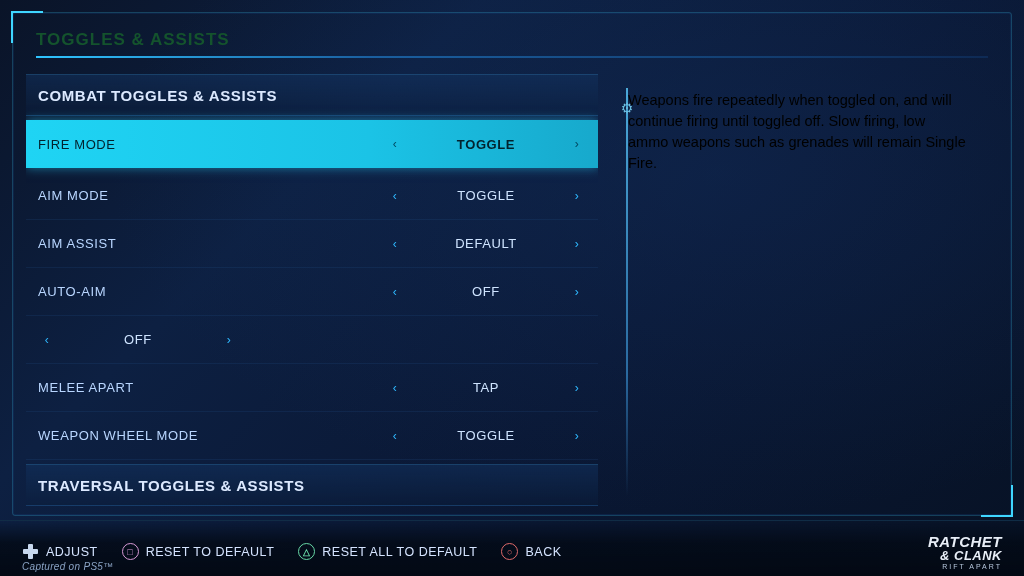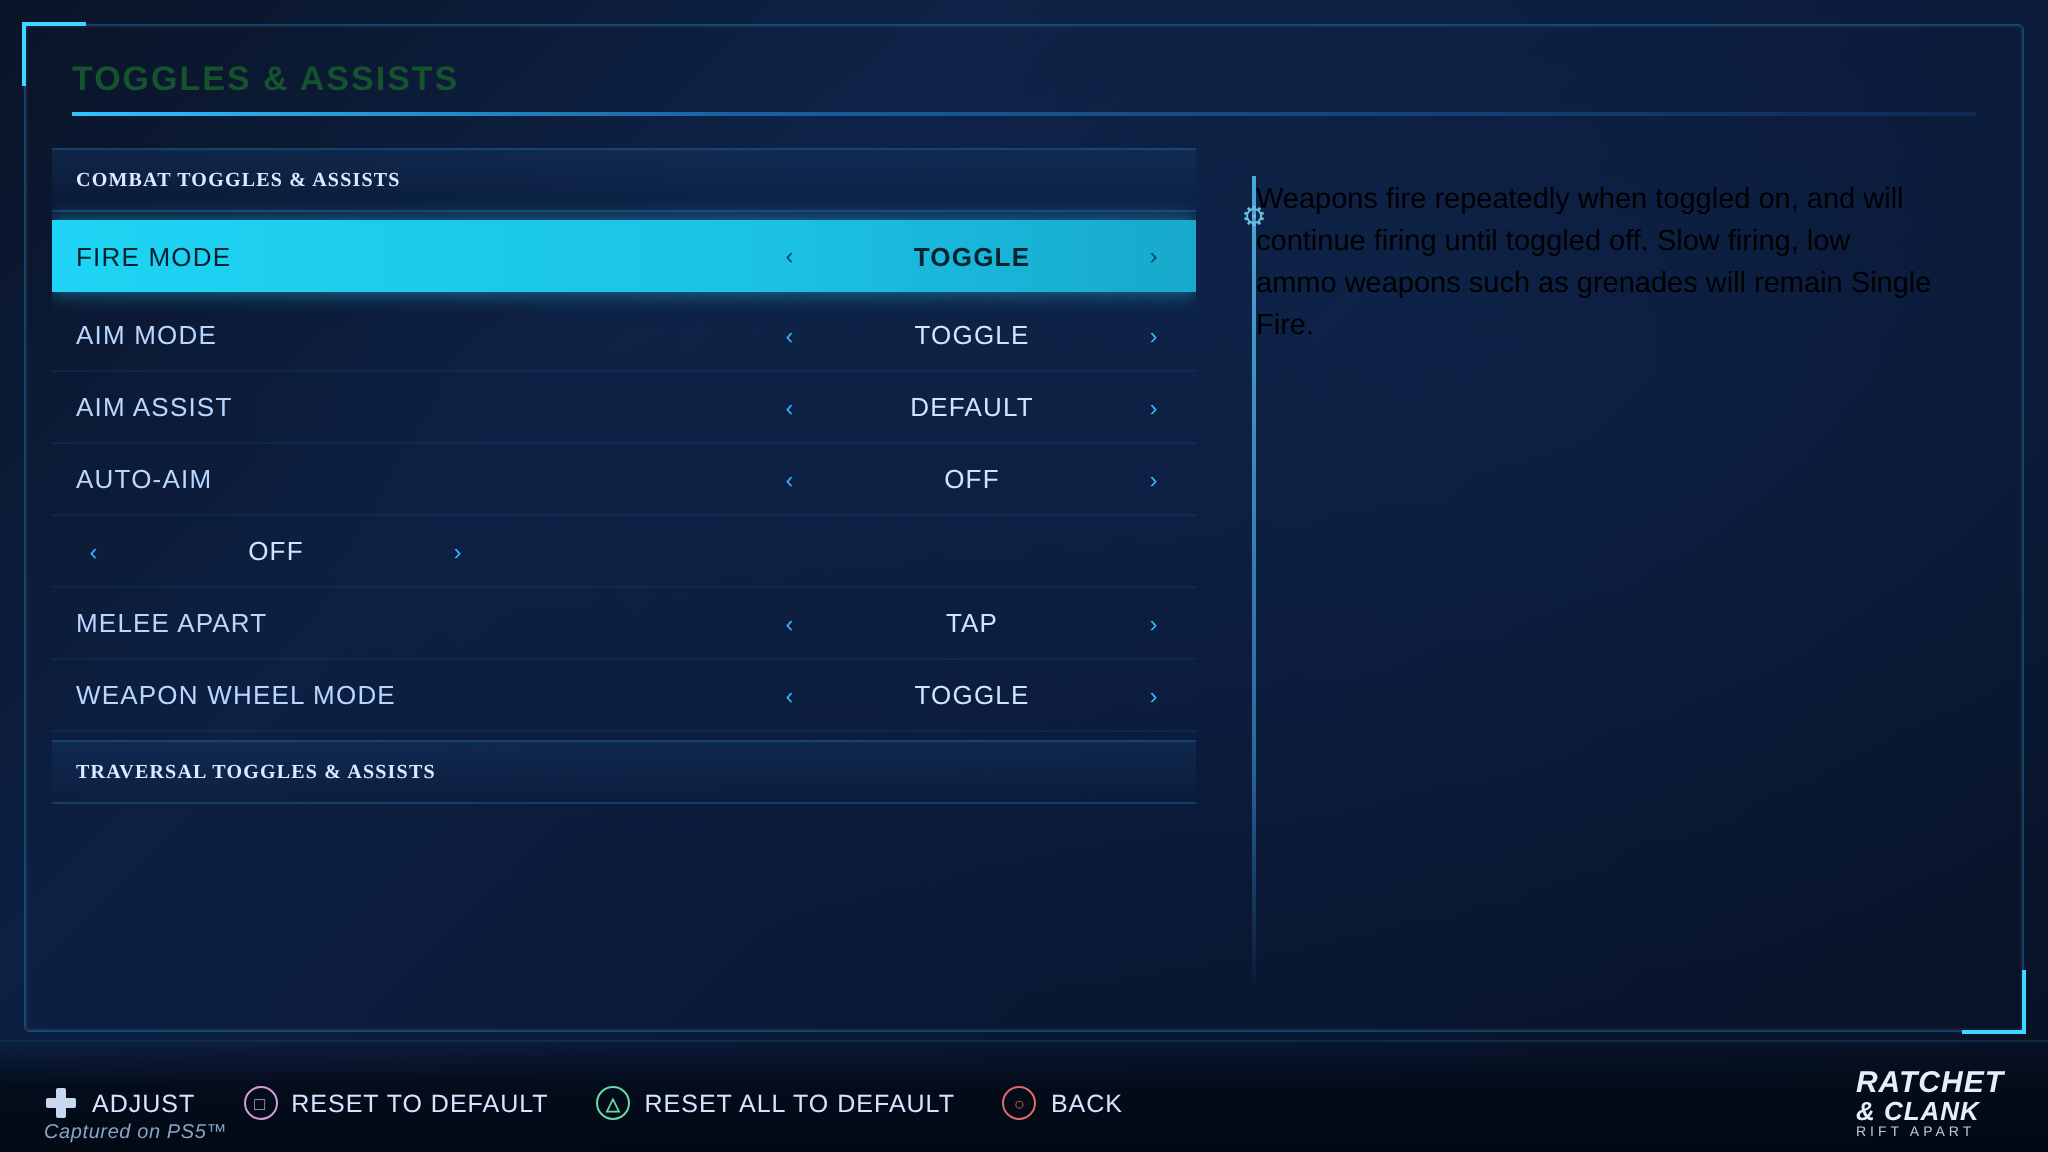--- a/index.html
+++ b/index.html
@@ -46,32 +46,31 @@
   .divider {
     position:absolute; top:14px; bottom:10px; left:600px; width:2px;
     background:linear-gradient(180deg,#4aa8d8 0%,#2a6aa0 70%,transparent 100%);
   }
   .divider-knob {
     position:absolute; top:12px; left:-7px; width:16px; height:16px;
     color:#6bbde0; font-size:14px; text-align:center; line-height:16px;
   }
 
   .section-header {
-    height:32px; display:flex; align-items:center; padding:0 12px;
-    color:#dce9ff; font-size:10px; font-weight:600; letter-spacing:0.6px;
+    height:42px; display:flex; align-items:center; padding:0 12px;
+    color:#dce9ff; font-size:15px; font-weight:600; letter-spacing:0.6px;
     border-top:1px solid rgba(60,150,220,0.3);
     border-bottom:1px solid rgba(60,150,220,0.18);
     background:linear-gradient(180deg,rgba(18,50,95,0.55),rgba(10,30,60,0.35));
     margin-bottom:2px;
-    font-family:Liberation Serif, serif;
   }
   .section-header.traversal { margin-top:4px; }
 
   .row {
-    height:36px; display:flex; align-items:center;
+    height:48px; display:flex; align-items:center;
     padding:0 12px;
     border-bottom:1px solid rgba(40,90,150,0.18);
     font-size:13px; letter-spacing:0.6px; font-weight:500;
     color:#b9d6ff;
     position:relative;
   }
   .row .label { flex:1; }
   .row .value-wrap {
     width:200px; display:flex; align-items:center; justify-content:space-between;
   }
@@ -118,21 +117,21 @@
   }
   .g-dpad::before { left:6px; top:1px; width:5px; height:15px; border-radius:1px; }
   .g-dpad::after  { top:6px; left:1px; height:5px; width:15px; border-radius:1px; }
 
   .capture {
     position:absolute; left:22px; bottom:4px;
     font-size:10px; font-style:italic; color:#8aa3c4; letter-spacing:0.3px;
   }
   .logo {
     position:absolute; right:22px; bottom:6px;
-    color:#e8eef7; text-align:left; line-height:1;
+    color:#e8eef7; text-align:right; line-height:1;
   }
   .logo .l1 { font-size:15px; font-weight:800; letter-spacing:0.5px; font-style:italic; }
   .logo .l2 { font-size:13px; font-weight:800; letter-spacing:0.5px; font-style:italic; }
   .logo .l3 { font-size:7px; letter-spacing:2px; color:#b8c8de; margin-top:1px; }
 </style>
 </head>
 <body>
 
 <div class="frame"></div>
 

